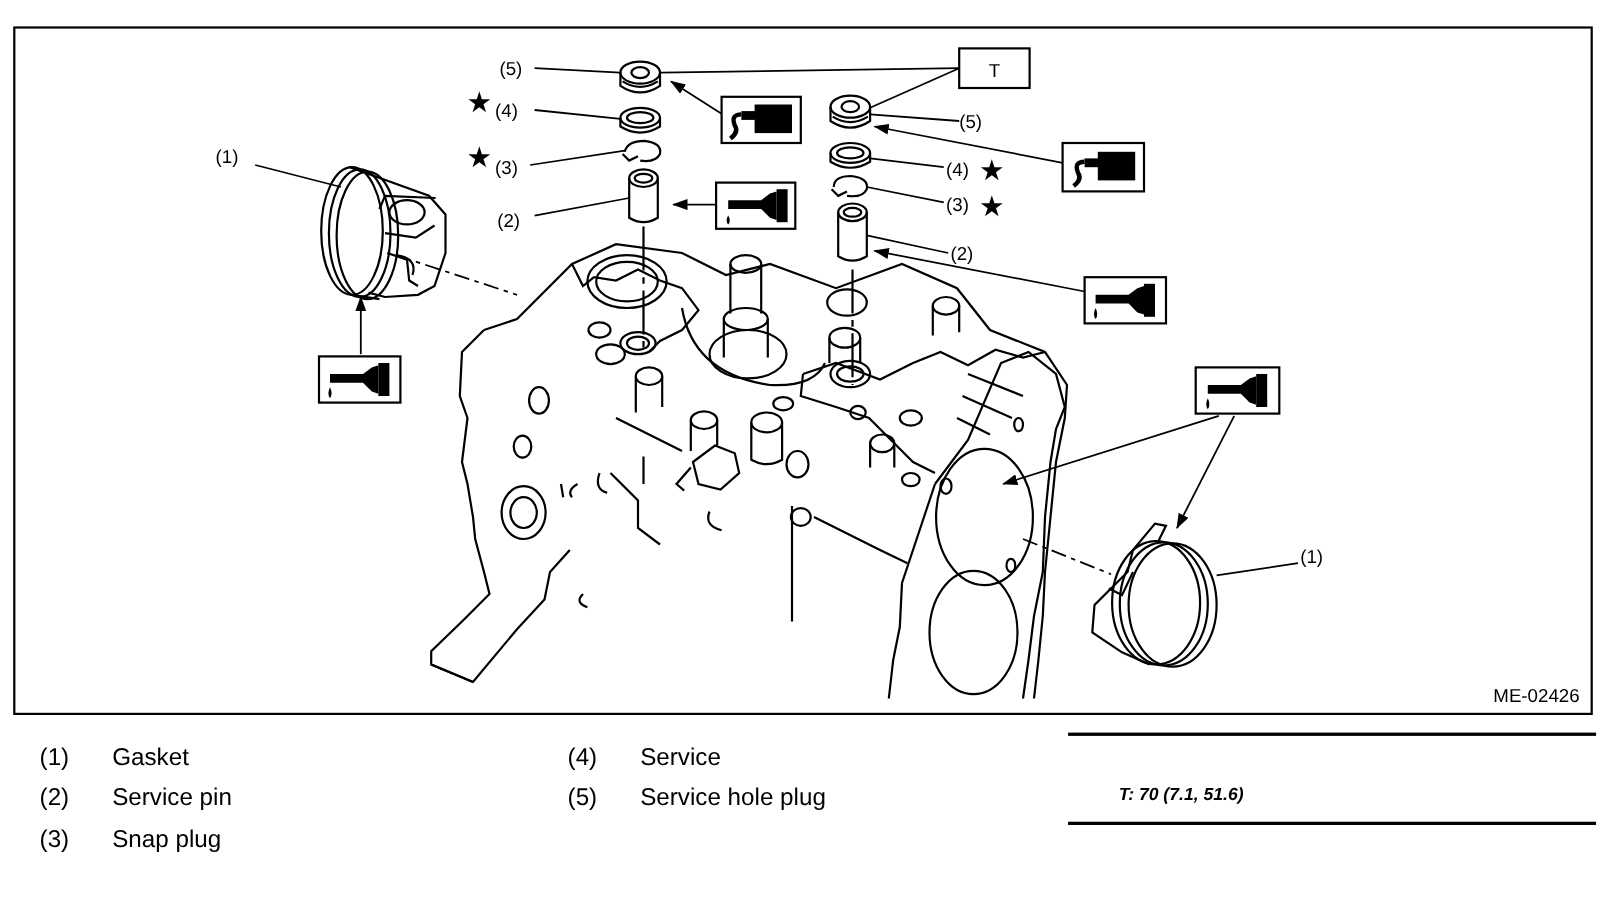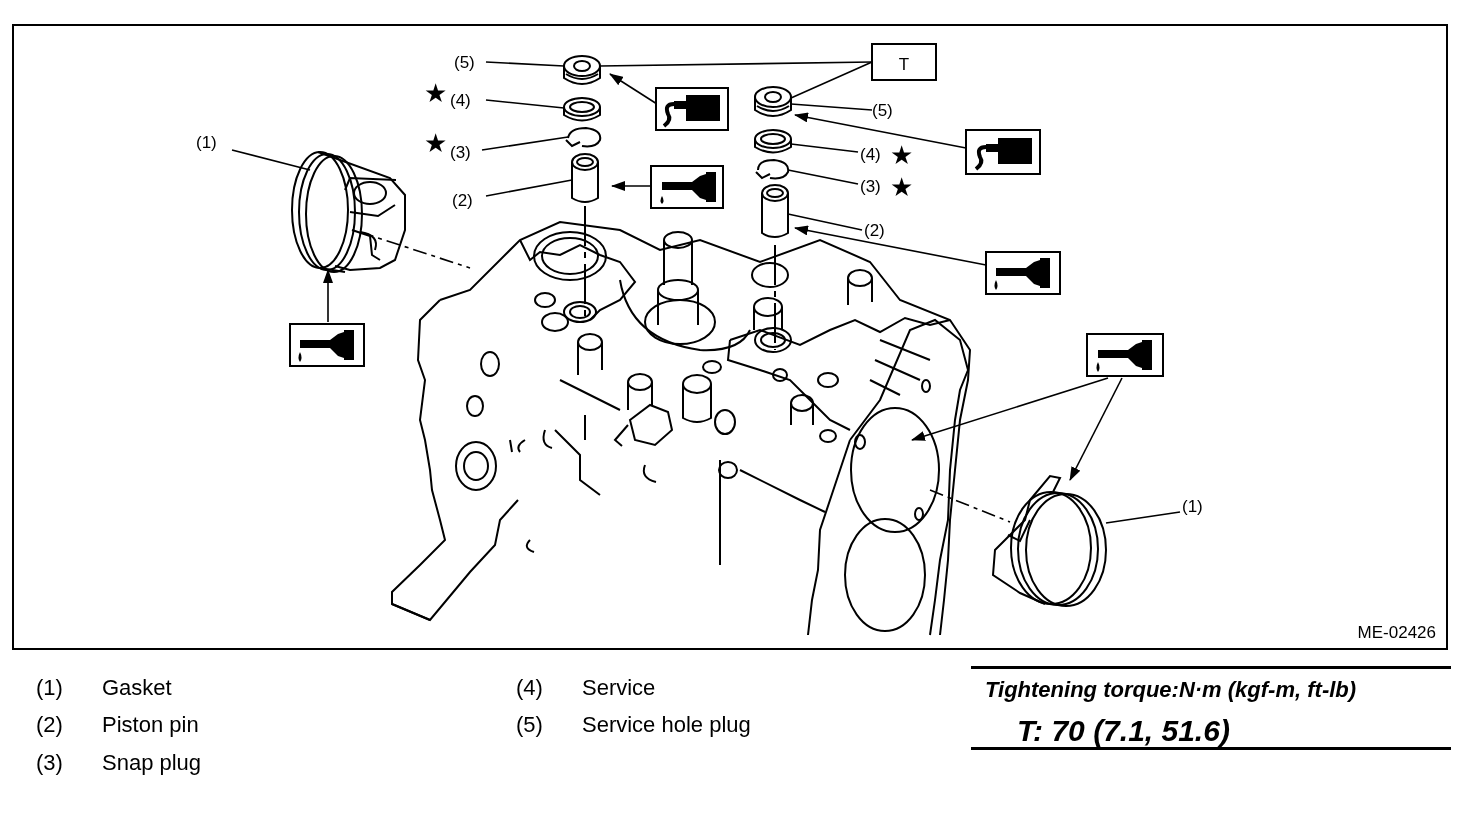--- a/index.html
+++ b/index.html
@@ -9,21 +9,21 @@
            border:2px solid #000; box-sizing:content-box; }
   #drawing { position:absolute; left:0; top:0; width:1472px; height:820px; }
   .callout { font-family:"Liberation Sans", sans-serif; font-size:17px; }
   #figure-id { position:absolute; right:36px; top:623px; font-size:17px; }
   .legend-item { position:absolute; font-size:22px; }
   .legend-num { position:absolute; }
   .legend-text { position:absolute; left:66px; white-space:nowrap; }
   #torque { position:absolute; left:971px; top:666px; width:480px; height:78px;
             border-top:3px solid #000; border-bottom:3px solid #000; }
   #torque-title { position:absolute; left:14px; top:8px; font-size:22px; font-weight:bold; font-style:italic; white-space:nowrap; }
-  #torque-value { position:absolute; left:46px; top:45px; font-size:30px; font-weight:bold; font-style:italic; white-space:nowrap; }
+  #torque-value { position:absolute; left:46px; top:45px; font-size:16px; font-weight:bold; font-style:italic; white-space:nowrap; }
 </style>
 </head>
 <body>
 
 <div id="frame"></div>
 
 <svg id="drawing" viewBox="0 0 1472 820" xmlns="http://www.w3.org/2000/svg">
   <defs>
     <marker id="arrow" markerWidth="14" markerHeight="10" refX="13" refY="5" orient="auto" markerUnits="userSpaceOnUse">
       <path d="M0,0 L14,5 L0,10 Z" fill="#000"></path>
@@ -254,31 +254,30 @@
 </svg>
 
 <div id="figure-id">ME-02426</div>
 
 <div class="legend-item" style="left:36px; top:675px;">
   <span class="legend-num">(1)</span>
   <span class="legend-text">Gasket</span>
 </div>
 <div class="legend-item" style="left:36px; top:712px;">
   <span class="legend-num">(2)</span>
-  <span class="legend-text">Piston pin</span>
+  <span class="legend-text">Service pin</span>
 </div>
 <div class="legend-item" style="left:36px; top:750px;">
   <span class="legend-num">(3)</span>
   <span class="legend-text">Snap plug</span>
 </div>
 <div class="legend-item" style="left:516px; top:675px;">
   <span class="legend-num">(4)</span>
   <span class="legend-text">Service</span>
 </div>
 <div class="legend-item" style="left:516px; top:712px;">
   <span class="legend-num">(5)</span>
   <span class="legend-text">Service hole plug</span>
 </div>
 
 <div id="torque">
-  <div id="torque-title">Tightening torque:N·m (kgf-m, ft-lb)</div>
   <div id="torque-value">T:   70 (7.1, 51.6)</div>
 </div>
 
 </body></html>

